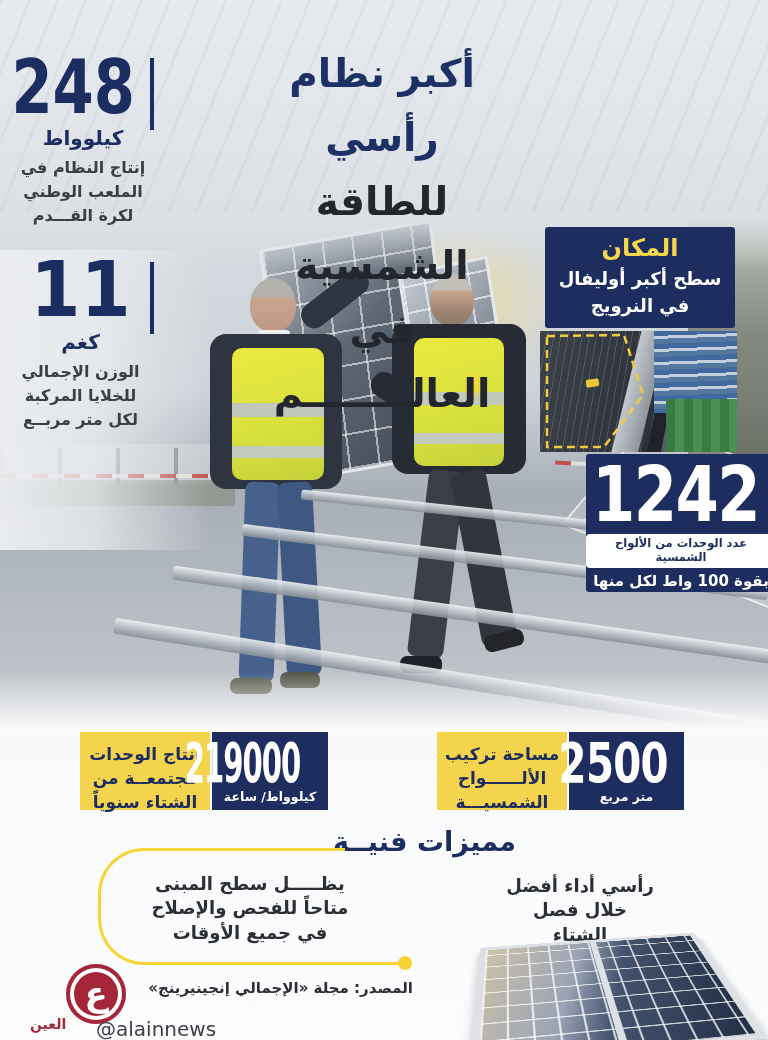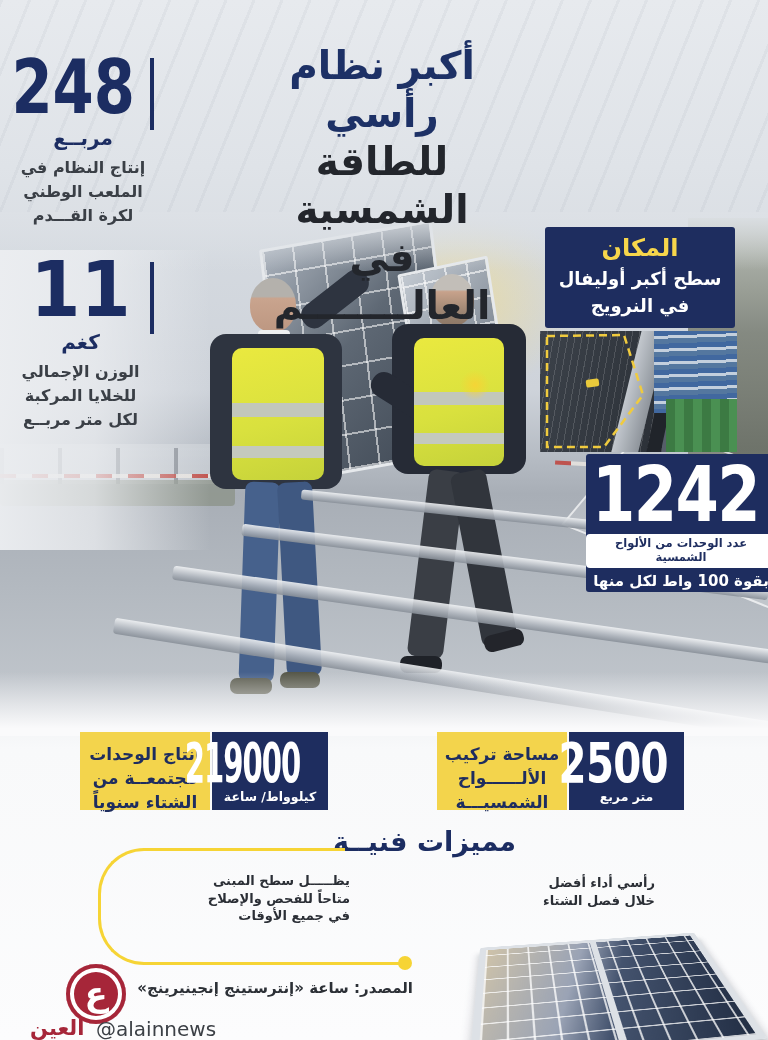--- a/index.html
+++ b/index.html
@@ -59,21 +59,21 @@
   .w-shoe{position:absolute;border-radius:7px;}
   .vest-glow{position:absolute;border-radius:50%;background:radial-gradient(closest-side,rgba(246,212,53,.95),rgba(246,212,53,0));}
   
   .fade-top{position:absolute;left:0;top:212px;width:768px;height:58px;
     background:linear-gradient(180deg,#dde1e6 0%,rgba(221,225,230,0) 100%);}
   .fade-bottom{position:absolute;left:0;top:672px;width:768px;height:64px;
     background:linear-gradient(180deg,rgba(250,250,251,0) 0%,#fafafb 88%);}
   .fade-left{position:absolute;left:0;top:250px;width:210px;height:300px;
     background:linear-gradient(90deg,rgba(236,238,241,.95) 0%,rgba(236,238,241,.75) 45%,rgba(236,238,241,0) 100%);}
   
-  .title{position:absolute;top:42px;right:248px;width:276px;text-align:center;font-weight:bold;line-height:48px;font-size:39px;letter-spacing:-.5px;}
+  .title{position:absolute;top:42px;right:248px;width:276px;text-align:center;font-weight:bold;line-height:64px;font-size:39px;letter-spacing:-.5px;}
   .title .l1{color:#1d3166;}
   .title .l2,.title .l3{color:#23262c;}
   
   .tstat{position:absolute;text-align:center;}
   .tstat .num{display:block;color:#1c2d62;font-weight:bold;line-height:1;}
   .n248{font-size:74px;transform:scaleX(.8);}
   .n11{font-size:76px;transform:scaleX(.95);}
   .tstat .unit{display:block;color:#1c2d62;font-weight:bold;font-size:20px;margin-top:2px;}
   .tstat .cap{display:block;color:#3a3f46;font-weight:bold;font-size:16px;line-height:1.5;margin-top:6px;white-space:pre-line;}
   .vbar{position:absolute;width:4px;height:72px;background:#1c2d62;}
@@ -120,41 +120,41 @@
   .nbox-area .bnum{transform:scaleX(.72);letter-spacing:-1px;}
   .nbox .bunit{display:block;font-weight:bold;font-size:12.5px;margin-top:1px;}
   
   .feat-head{position:absolute;top:826px;right:235px;width:200px;text-align:left;
     color:#1c2d62;font-weight:bold;font-size:27px;}
   .bracket{position:absolute;left:98px;top:848px;width:247px;height:117px;
     border-left:3px solid #f6d435;border-top:3px solid #f6d435;border-bottom:3px solid #f6d435;
     border-radius:46px 0 0 46px;}
   .bracket-ext{position:absolute;left:345px;top:962px;width:57px;height:3px;background:#f6d435;}
   .bracket-dot{position:absolute;left:398px;top:956px;width:14px;height:14px;border-radius:50%;background:#f6d435;}
-  .feat{position:absolute;color:#2b2f36;font-weight:bold;font-size:13px;line-height:1.35;
-    text-align:right;white-space:pre-line;}
+  .feat{position:absolute;color:#2b2f36;font-weight:bold;font-size:18px;line-height:1.35;
+    text-align:center;white-space:pre-line;}
   .feat-1{left:505px;top:874px;width:150px;}
   .feat-2{left:352px;top:874px;width:100px;}
   .feat-3{left:150px;top:872px;width:200px;}
   
   .bpanel-wrap{position:absolute;left:468px;top:912px;width:300px;height:128px;}
   .bpanel{position:absolute;left:10px;top:-30px;width:252px;height:210px;
     transform:perspective(520px) rotateX(58deg) rotateZ(-9deg);
     background:
       repeating-linear-gradient(90deg,rgba(255,255,255,.75) 0 2px,rgba(255,255,255,0) 2px 23px),
       repeating-linear-gradient(0deg,rgba(255,255,255,.75) 0 2px,rgba(255,255,255,0) 2px 26px),
       linear-gradient(105deg,#cfc3a9 0%,#9aa3b5 38%,#44536e 55%,#222e44 100%);
     border:7px solid #dde1e6;border-radius:4px;box-shadow:0 14px 10px rgba(90,98,110,.35);}
   .bpanel-divider{position:absolute;left:118px;top:0;width:7px;height:100%;background:#dde1e6;}
   
   .source{position:absolute;top:979px;right:355px;color:#2c3036;font-weight:bold;font-size:15px;}
   .logo{position:absolute;left:66px;top:964px;width:60px;height:60px;border-radius:50%;background:#a62639;
     color:#fff;display:flex;align-items:center;justify-content:center;font-size:34px;font-weight:bold;
     box-shadow:inset 0 0 0 4px #a62639, inset 0 0 0 8px #ffffff;}
-  .logo-word{position:absolute;left:30px;top:1016px;color:#a62639;font-weight:bold;font-size:21px;}
+  .logo-word{position:absolute;left:30px;top:1016px;color:#a62639;font-weight:bold;font-size:14px;}
   .handle{position:absolute;left:96px;top:1017px;color:#3c4046;font-size:20px;direction:ltr;}
 </style>
 </head>
 <body>
 
 <div class="canvas">
 
   <div class="streaks"></div>
 
   <div class="photo">
@@ -203,21 +203,21 @@
   <div class="fade-bottom"></div>
 
   <div class="title">
     <div class="l1">أكبر نظام رأسي</div>
     <div class="l2">للطاقة الشمسية</div>
     <div class="l3">في العالــــــــم</div>
   </div>
 
   <div class="tstat s248">
     <span class="num n248">248</span>
-    <span class="unit">مربــع</span>
+    <span class="unit">كيلوواط</span>
     <span class="cap">إنتاج النظام في
 الملعب الوطني
 لكرة القـــدم</span>
   </div>
   <div class="vbar vbar-248"></div>
 
   <div class="tstat s11">
     <span class="num n11">11</span>
     <span class="unit">كغم</span>
     <span class="cap">الوزن الإجمالي
@@ -275,18 +275,18 @@
   <div class="feat feat-3">يظـــــل سطح المبنى
 متاحاً للفحص والإصلاح
 في جميع الأوقات</div>
 
   <div class="bpanel-wrap">
     <div class="bpanel">
       <div class="bpanel-divider"></div>
     </div>
   </div>
 
-  <div class="source">المصدر: ساعة «إنترستينج إنجينيرينج»</div>
+  <div class="source">المصدر: مجلة «الإجمالي إنجينيرينج»</div>
   <div class="logo">ع</div>
   <div class="logo-word">العين</div>
   <div class="handle">@alainnews</div>
 
 </div>
 
 </body></html>

